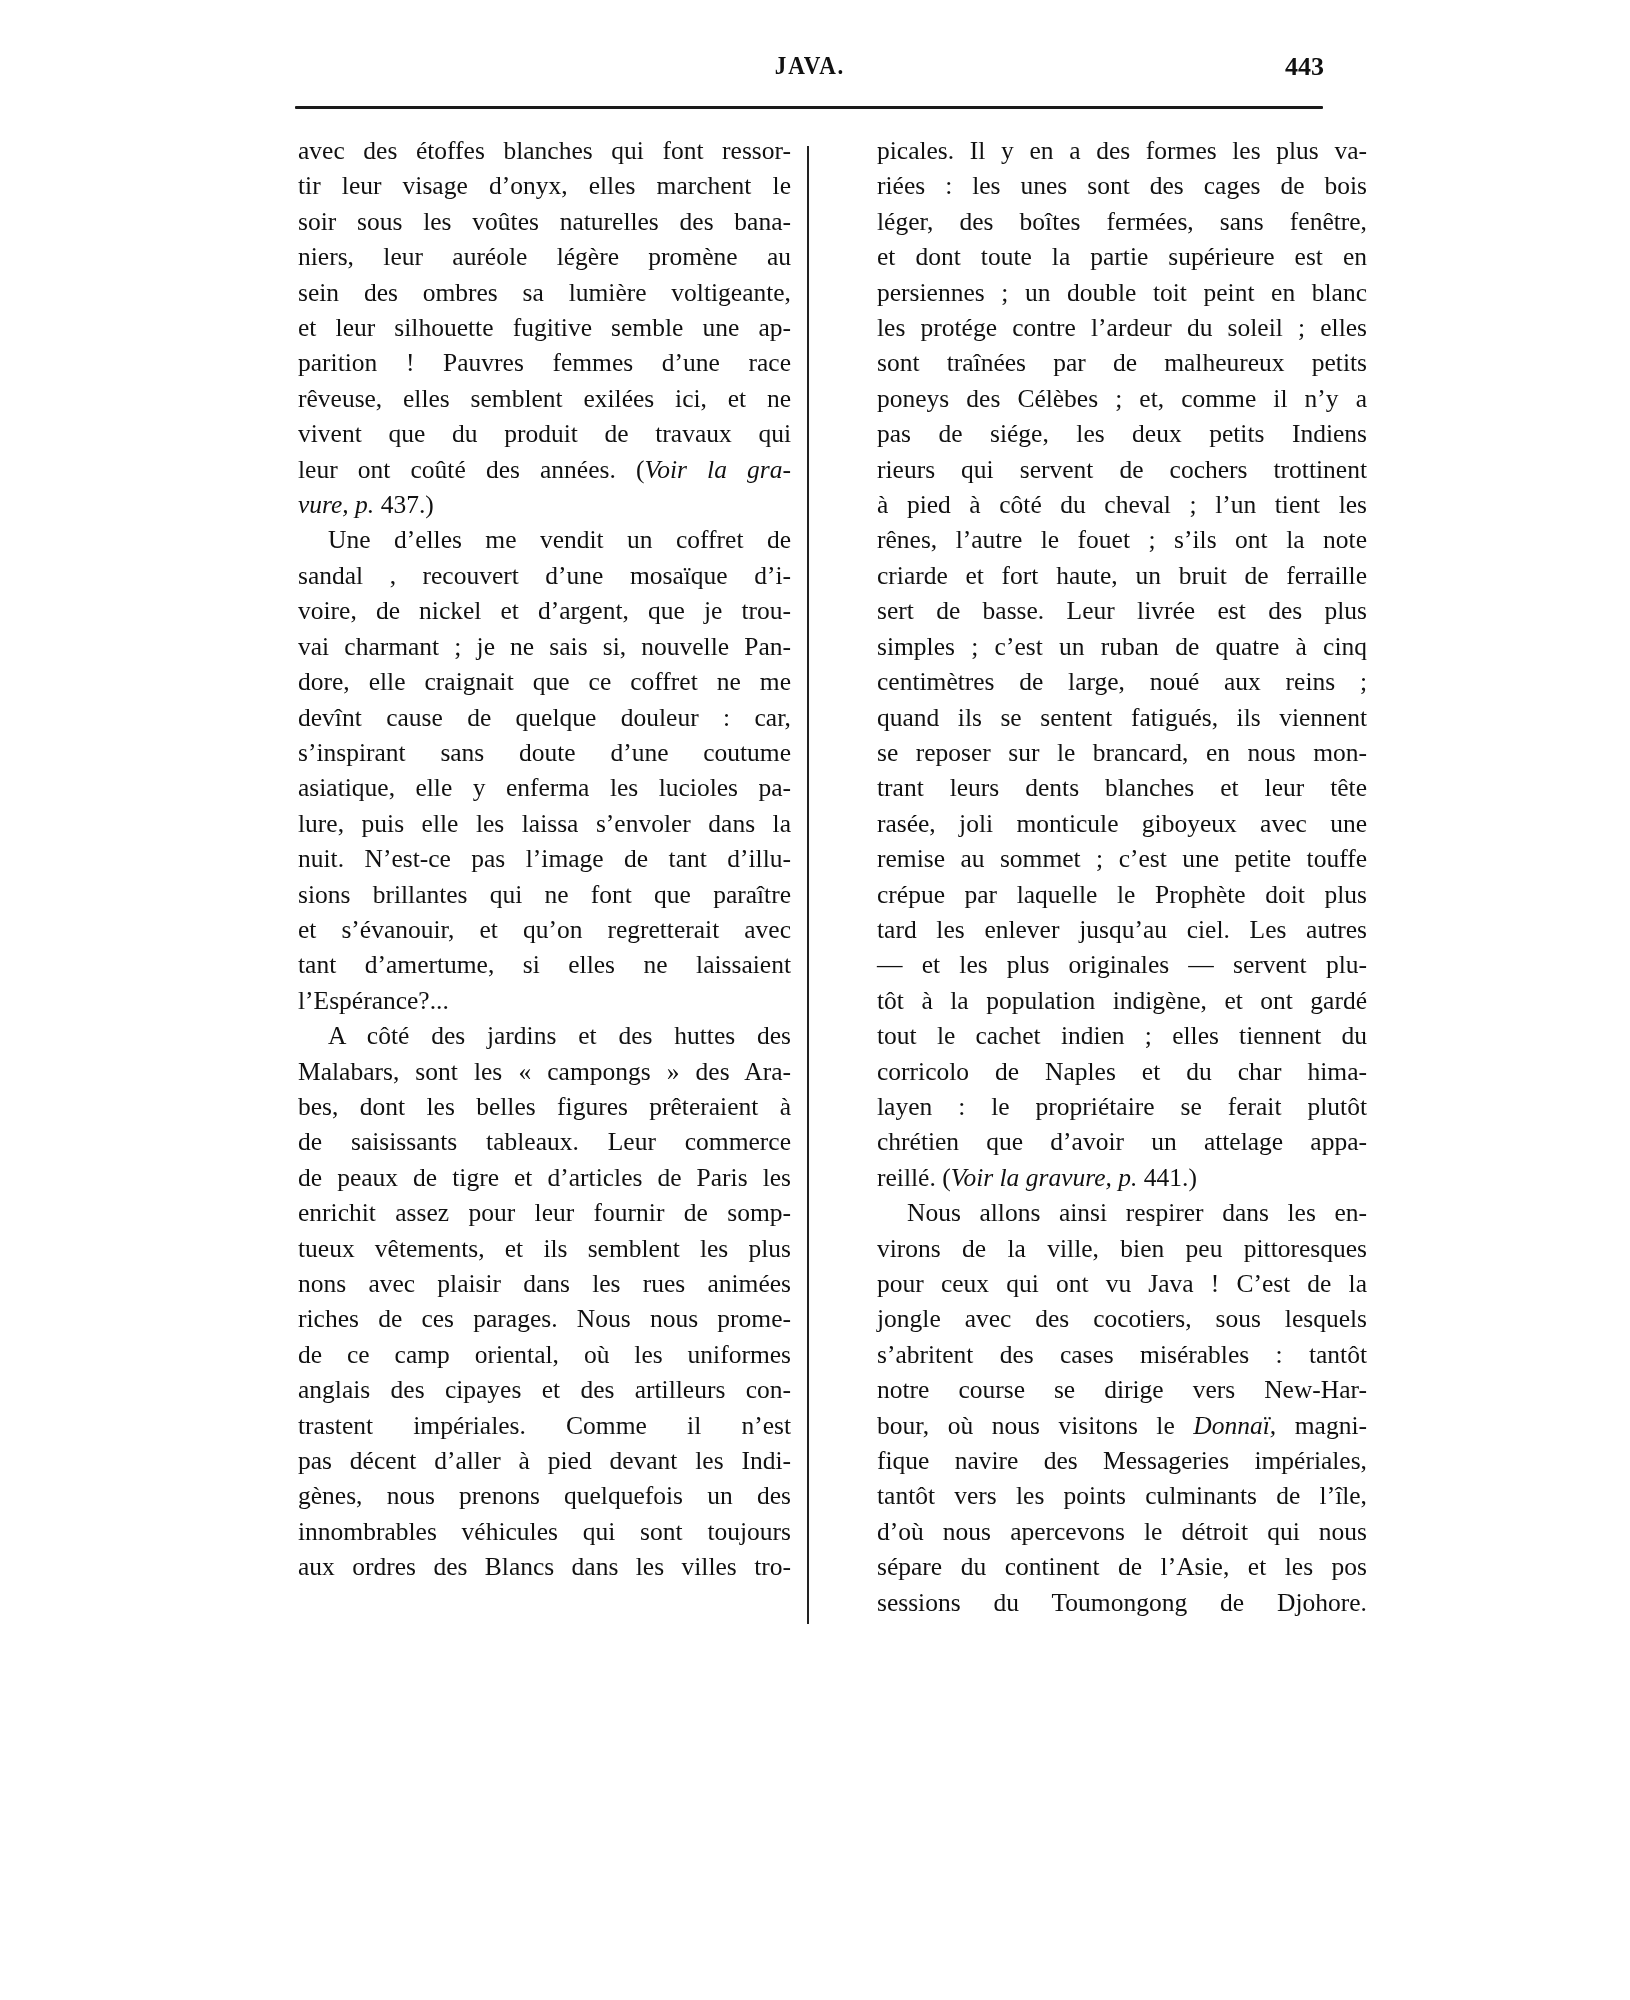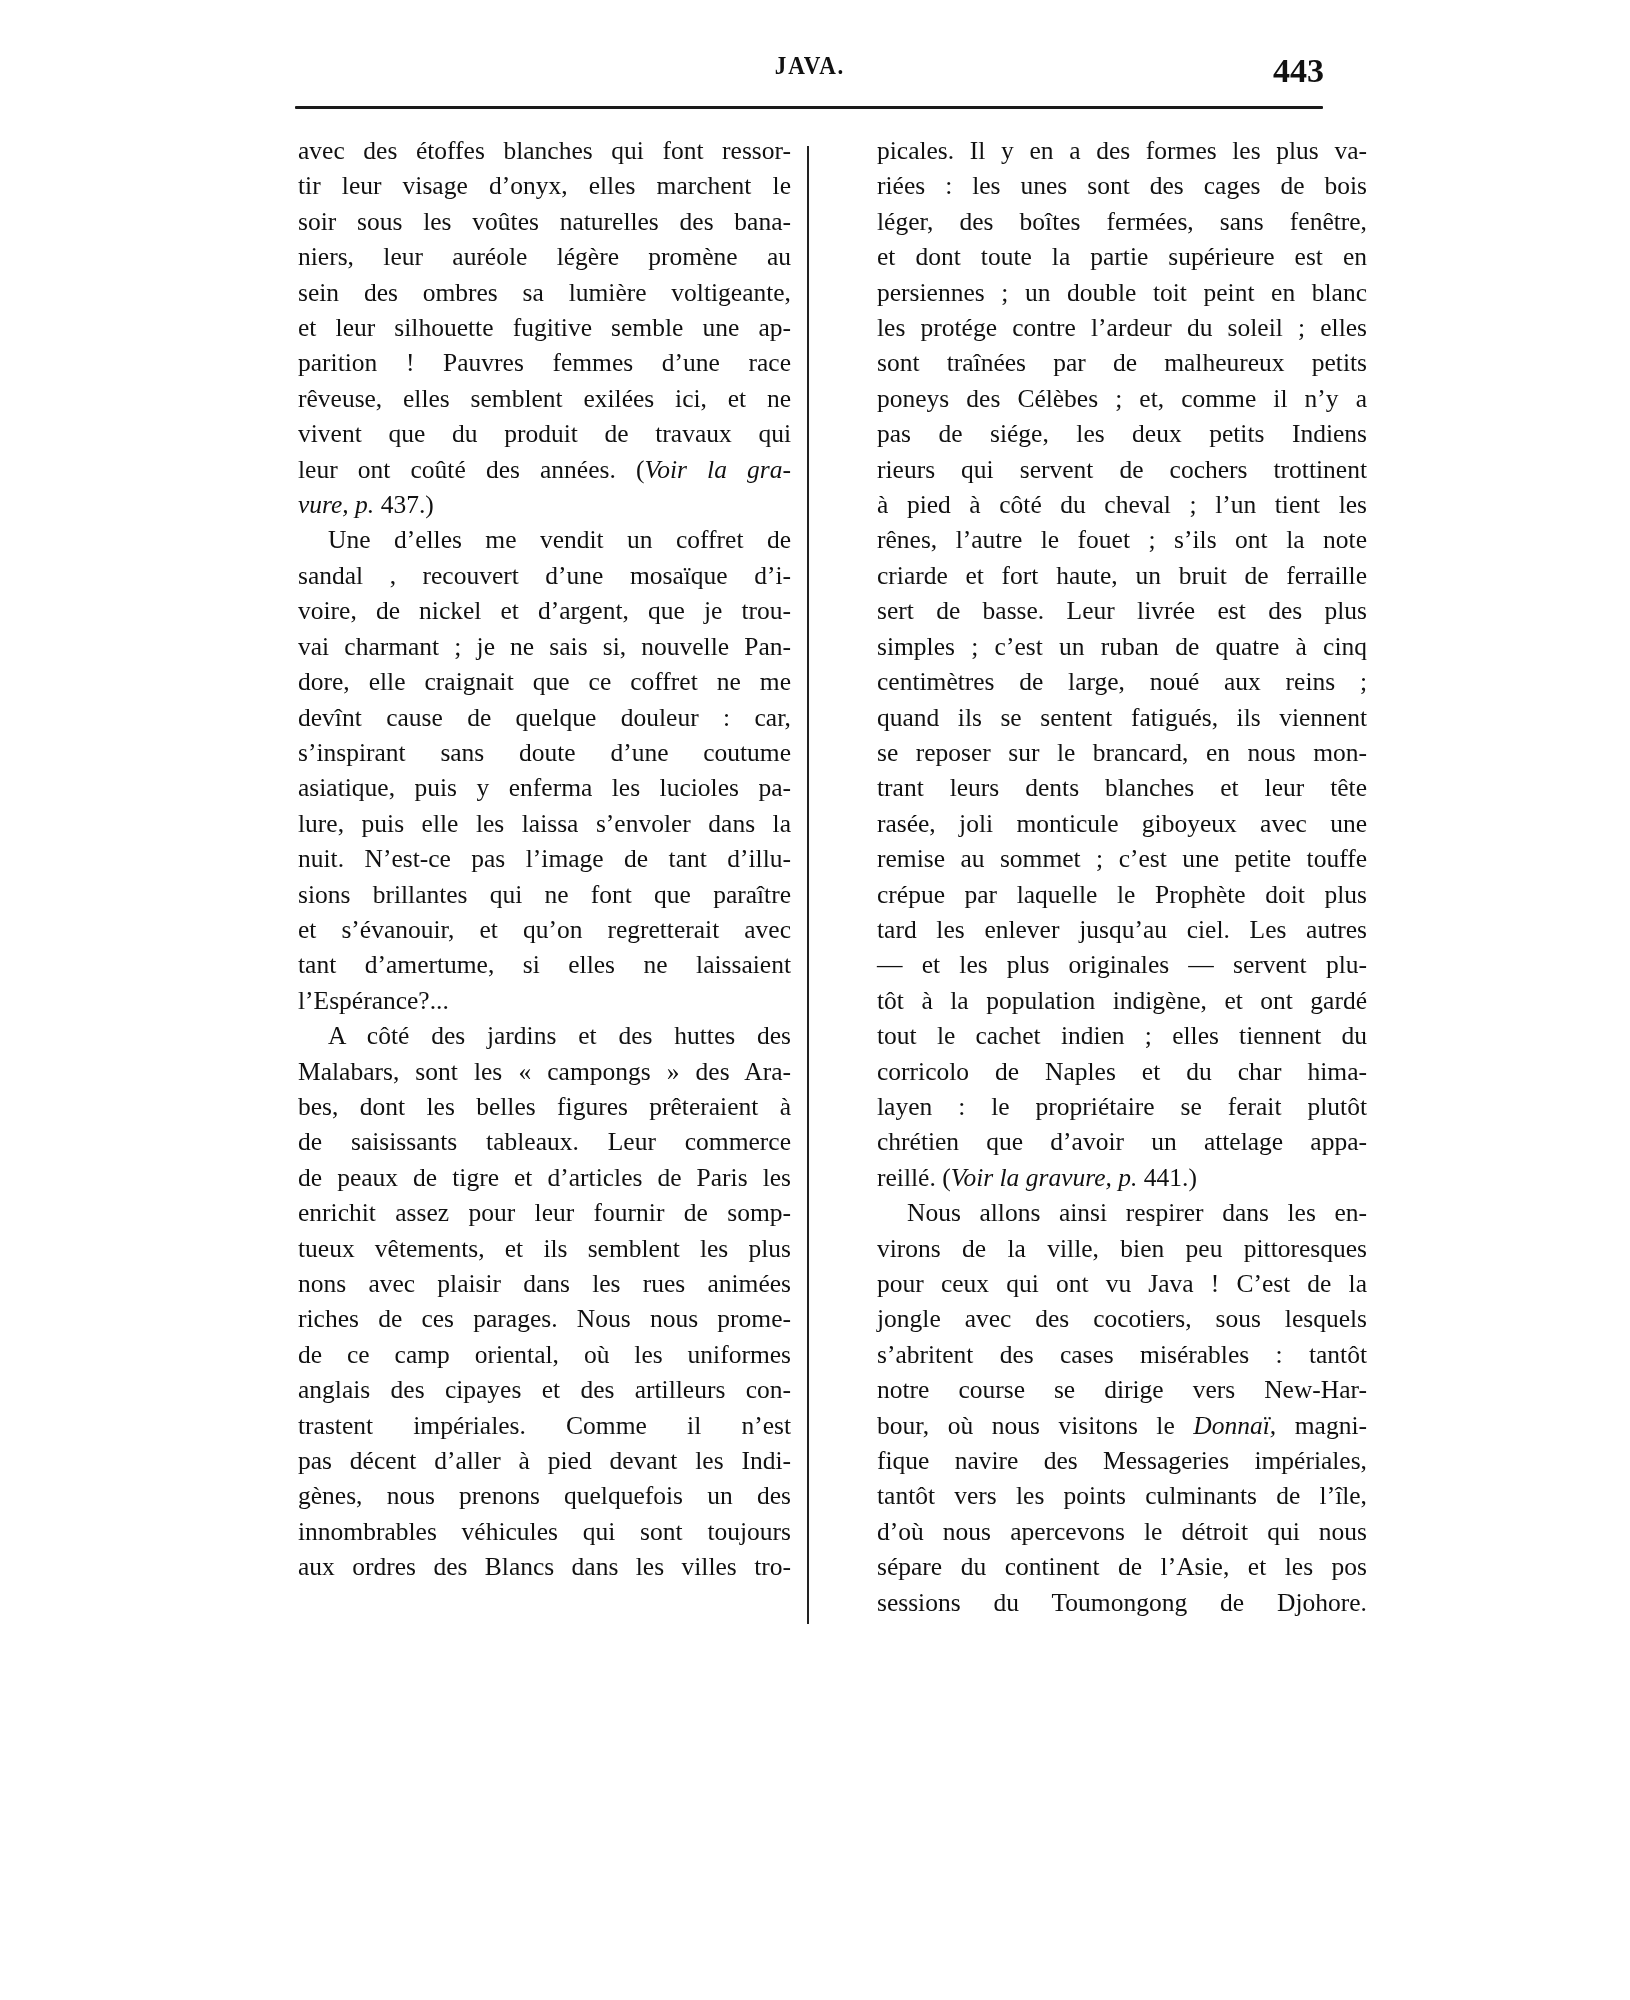--- a/index.html
+++ b/index.html
@@ -1,21 +1,21 @@
 <!DOCTYPE html>
 <html><head>
 <meta charset="utf-8">
 <style>
   html, body { margin:0; padding:0; background:#ffffff; }
   body { width:1630px; height:2000px; position:relative; overflow:hidden;
          font-family:"Liberation Serif","DejaVu Serif",serif; color:#111; }
   .running-head { position:absolute; top:52px; left:296px; width:1028px; height:40px; }
   .head-title { position:absolute; left:0; right:0; text-align:center; top:0;
                 font-size:25px; letter-spacing:2px; font-weight:bold; transform:scaleX(0.92); }
-  .head-page { position:absolute; right:0; top:0; font-size:34px; font-weight:bold; }
+  .head-page { position:absolute; right:0; top:0; font-size:26px; font-weight:bold; }
   .head-rule { position:absolute; top:106px; left:295px; width:1028px; height:3px; background:#1a1a1a; border-radius:1px; }
   .column { position:absolute; top:133px; font-size:25.5px; line-height:35.4px; }
   .col-left { left:298px; width:493px; }
   .col-right { left:833px; width:490px;margin-left:44px; }
   .col-rule { position:absolute; left:807px; top:146px; width:2px; height:1478px; background:#222; }
   .ln { display:block; width:100%; text-align:justify; text-align-last:justify; }
   .ln.last { text-align-last:left; }
   .ln.indent { text-indent:30px; }
   i { }
 </style>
@@ -40,21 +40,21 @@
     <span class="ln"><span>vivent que du produit de travaux qui</span></span>
     <span class="ln"><span>leur ont coûté des années. (</span><i>Voir la gra-</i></span>
     <span class="ln last"><i>vure, p.</i><span> 437.)</span></span>
     <span class="ln indent"><span>Une d’elles me vendit un coffret de</span></span>
     <span class="ln"><span>sandal , recouvert d’une mosaïque d’i-</span></span>
     <span class="ln"><span>voire, de nickel et d’argent, que je trou-</span></span>
     <span class="ln"><span>vai charmant ; je ne sais si, nouvelle Pan-</span></span>
     <span class="ln"><span>dore, elle craignait que ce coffret ne me</span></span>
     <span class="ln"><span>devînt cause de quelque douleur : car,</span></span>
     <span class="ln"><span>s’inspirant sans doute d’une coutume</span></span>
-    <span class="ln"><span>asiatique, puis y enferma les lucioles pa-</span></span>
+    <span class="ln"><span>asiatique, elle y enferma les lucioles pa-</span></span>
     <span class="ln"><span>lure, puis elle les laissa s’envoler dans la</span></span>
     <span class="ln"><span>nuit. N’est-ce pas l’image de tant d’illu-</span></span>
     <span class="ln"><span>sions brillantes qui ne font que paraître</span></span>
     <span class="ln"><span>et s’évanouir, et qu’on regretterait avec</span></span>
     <span class="ln"><span>tant d’amertume, si elles ne laissaient</span></span>
     <span class="ln last"><span>l’Espérance?...</span></span>
     <span class="ln indent"><span>A côté des jardins et des huttes des</span></span>
     <span class="ln"><span>Malabars, sont les « campongs » des Ara-</span></span>
     <span class="ln"><span>bes, dont les belles figures prêteraient à</span></span>
     <span class="ln"><span>de saisissants tableaux. Leur commerce</span></span>

